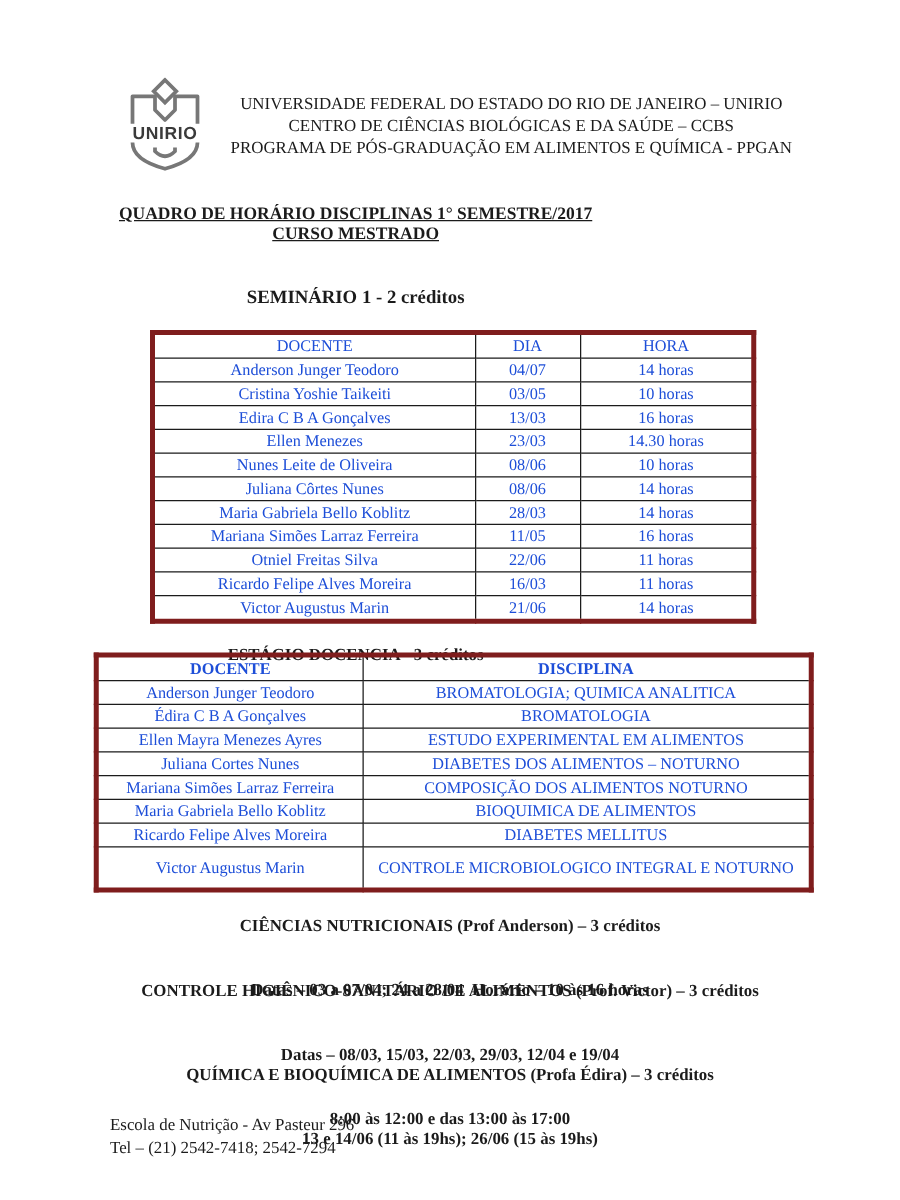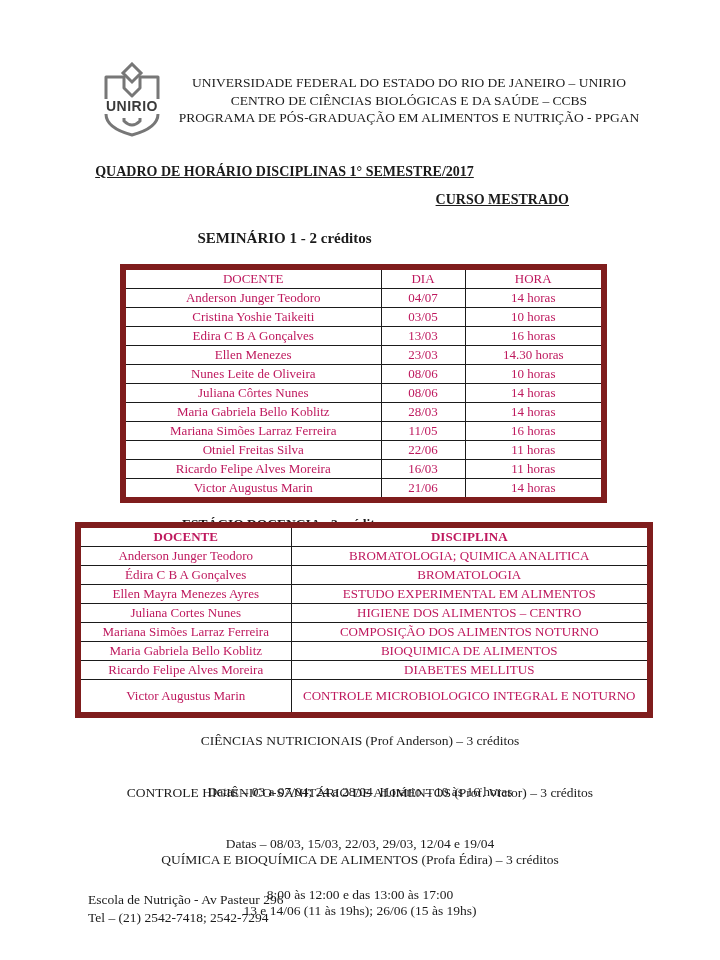--- a/index.html
+++ b/index.html
@@ -10,32 +10,32 @@
   
   .logo{position:absolute;left:96px;top:62px;width:72px;height:84px;}
   .header-text{
     position:absolute;left:170px;top:74px;width:478px;
     text-align:center;font-size:13.5px;line-height:17.5px;
   }
   
   .title{position:absolute;left:0;width:569px;text-align:center;font-weight:bold;font-size:14px;}
   .underlined{text-decoration:underline;}
   .title-main{top:164px;}
-  .title-course{top:192px;text-align:right;}
+  .title-course{top:180px;}
   .title-seminario{top:230px;font-size:15px;}
   .title-estagio{top:516px;font-size:13.5px;}
   
-  table{border-collapse:collapse;table-layout:fixed;font-size:13px;color:#be185d;border:6px solid #7f1d1d;}
+  table{border-collapse:collapse;table-layout:fixed;font-size:13px;color:#1d4ed8;border:4px solid #7f1d1d;}
   td,th{border:1px solid #1b1b1b;text-align:center;padding:0 2px;height:18px;line-height:16px;overflow:hidden;}
   .t1{position:absolute;left:120px;top:264px;width:481px;}
   .t1 th{font-weight:normal;}
   .t2{position:absolute;left:75px;top:522px;width:572px;}
   .t2 th{font-weight:bold;}
   
-  .section{position:absolute;left:0;width:720px;text-align:center;font-weight:normal;
+  .section{position:absolute;left:0;width:720px;text-align:center;font-weight:bold;
            font-size:13.5px;line-height:17px;white-space:pre-wrap;}
   .section-1{top:698px;}
   .section-2{top:750px;}
   .section-3{top:817px;}
   
   .footer{position:absolute;left:88px;top:891px;font-size:13.5px;line-height:18px;}
 </style>
 </head>
 <body>
 
@@ -45,21 +45,21 @@
     <path d="M36 2 L45 11 L36 20 L27 11 Z" fill="none" stroke="#777" stroke-width="3"></path>
     <path d="M10 15 H28 V26 L36 34 L44 26 V15 H62 V52 Q62 66 36 73 Q10 66 10 52 Z" fill="none" stroke="#777" stroke-width="3" stroke-linejoin="round"></path>
     <rect x="1" y="37" width="70" height="15" fill="#ffffff"></rect>
     <text x="36" y="49" text-anchor="middle" font-family="Liberation Sans, sans-serif" font-size="14" font-weight="bold" fill="#3a3a3a" letter-spacing="0.5">UNIRIO</text>
     <path d="M28 56 V59 Q36 67 44 59 V56" fill="none" stroke="#777" stroke-width="3"></path>
   </svg>
 
   <div class="header-text">
     <div>UNIVERSIDADE FEDERAL DO ESTADO DO RIO DE JANEIRO – UNIRIO</div>
     <div>CENTRO DE CIÊNCIAS BIOLÓGICAS E DA SAÚDE – CCBS</div>
-    <div>PROGRAMA DE PÓS-GRADUAÇÃO EM ALIMENTOS E NUTRIÇÃO - PPGAN</div>
+    <div>PROGRAMA DE PÓS-GRADUAÇÃO EM ALIMENTOS E QUÍMICA - PPGAN</div>
   </div>
 
   <div class="title title-main underlined">QUADRO DE HORÁRIO DISCIPLINAS 1° SEMESTRE/2017</div>
   <div class="title title-course underlined">CURSO MESTRADO</div>
   <div class="title title-seminario">SEMINÁRIO 1 - 2 créditos</div>
 
   <table class="t1">
     <colgroup>
         <col style="width:258px">
         <col style="width:84px">
@@ -148,21 +148,21 @@
     <tr>
           <td>Édira C B A Gonçalves</td>
           <td>BROMATOLOGIA</td>
         </tr>
     <tr>
           <td>Ellen Mayra Menezes Ayres</td>
           <td>ESTUDO EXPERIMENTAL EM ALIMENTOS</td>
         </tr>
     <tr>
           <td>Juliana Cortes Nunes</td>
-          <td>HIGIENE DOS ALIMENTOS – CENTRO</td>
+          <td>DIABETES DOS ALIMENTOS – NOTURNO</td>
         </tr>
     <tr>
           <td>Mariana Simões Larraz Ferreira</td>
           <td>COMPOSIÇÃO DOS ALIMENTOS NOTURNO</td>
         </tr>
     <tr>
           <td>Maria Gabriela Bello Koblitz</td>
           <td>BIOQUIMICA DE ALIMENTOS</td>
         </tr>
     <tr>

